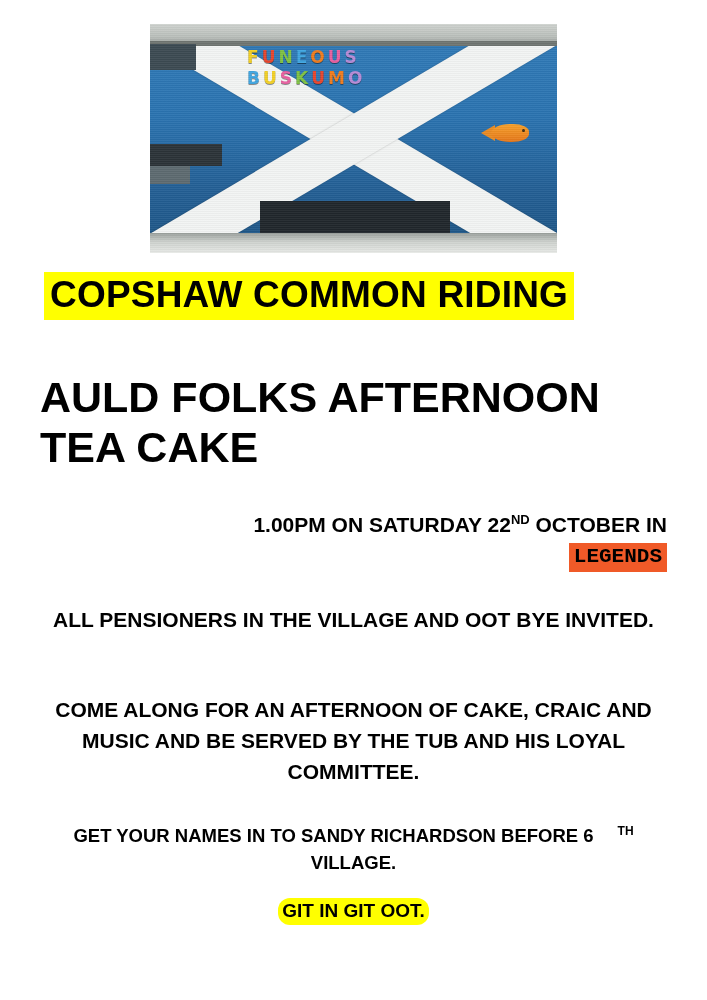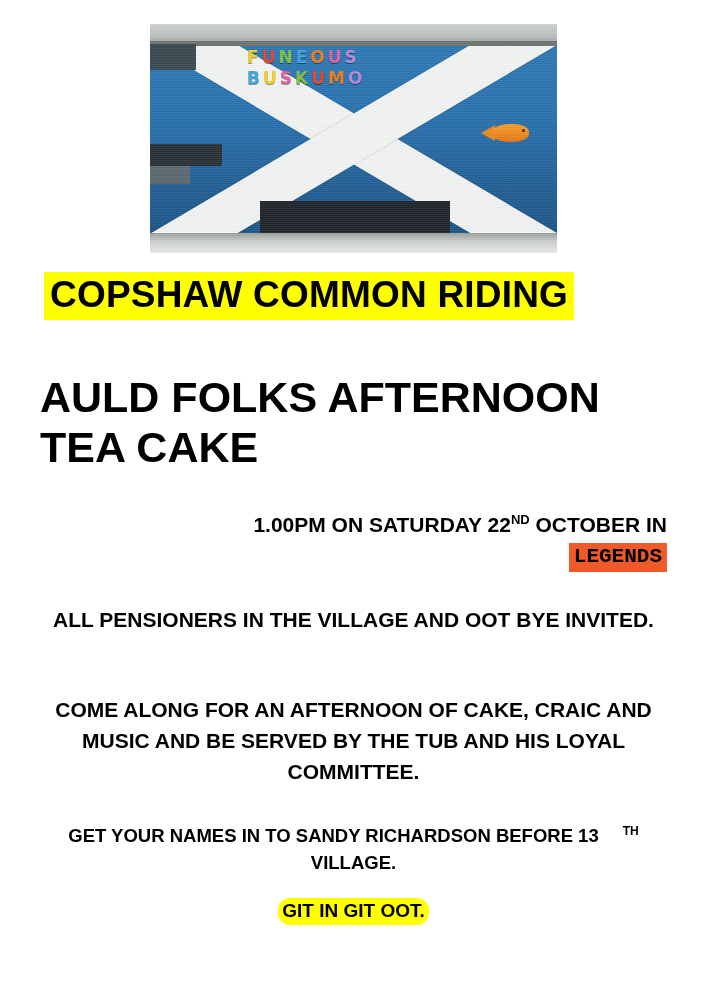--- a/index.html
+++ b/index.html
@@ -340,20 +340,20 @@
     <span>1.00PM ON SATURDAY 22</span><sup>ND</sup><span> OCTOBER IN</span>
     <div>
       <span class="venue-hl">LEGENDS</span>
     </div>
   </div>
 
   <div class="para p1">ALL PENSIONERS IN THE VILLAGE AND OOT BYE INVITED.</div>
   <div class="para p2">COME ALONG FOR AN AFTERNOON OF CAKE, CRAIC AND MUSIC AND BE SERVED BY THE TUB AND HIS LOYAL COMMITTEE.</div>
 
   <div class="para p3">
-    <span>GET YOUR NAMES IN TO SANDY RICHARDSON BEFORE 13</span><sup>TH</sup><span> VILLAGE.</span>
+    <span>GET YOUR NAMES IN TO SANDY RICHARDSON BEFORE 6</span><sup>TH</sup><span> VILLAGE.</span>
   </div>
 
   <div class="closing">
     <span class="hl">GIT IN GIT OOT.</span>
   </div>
 
 </div>
 
 </body></html>

